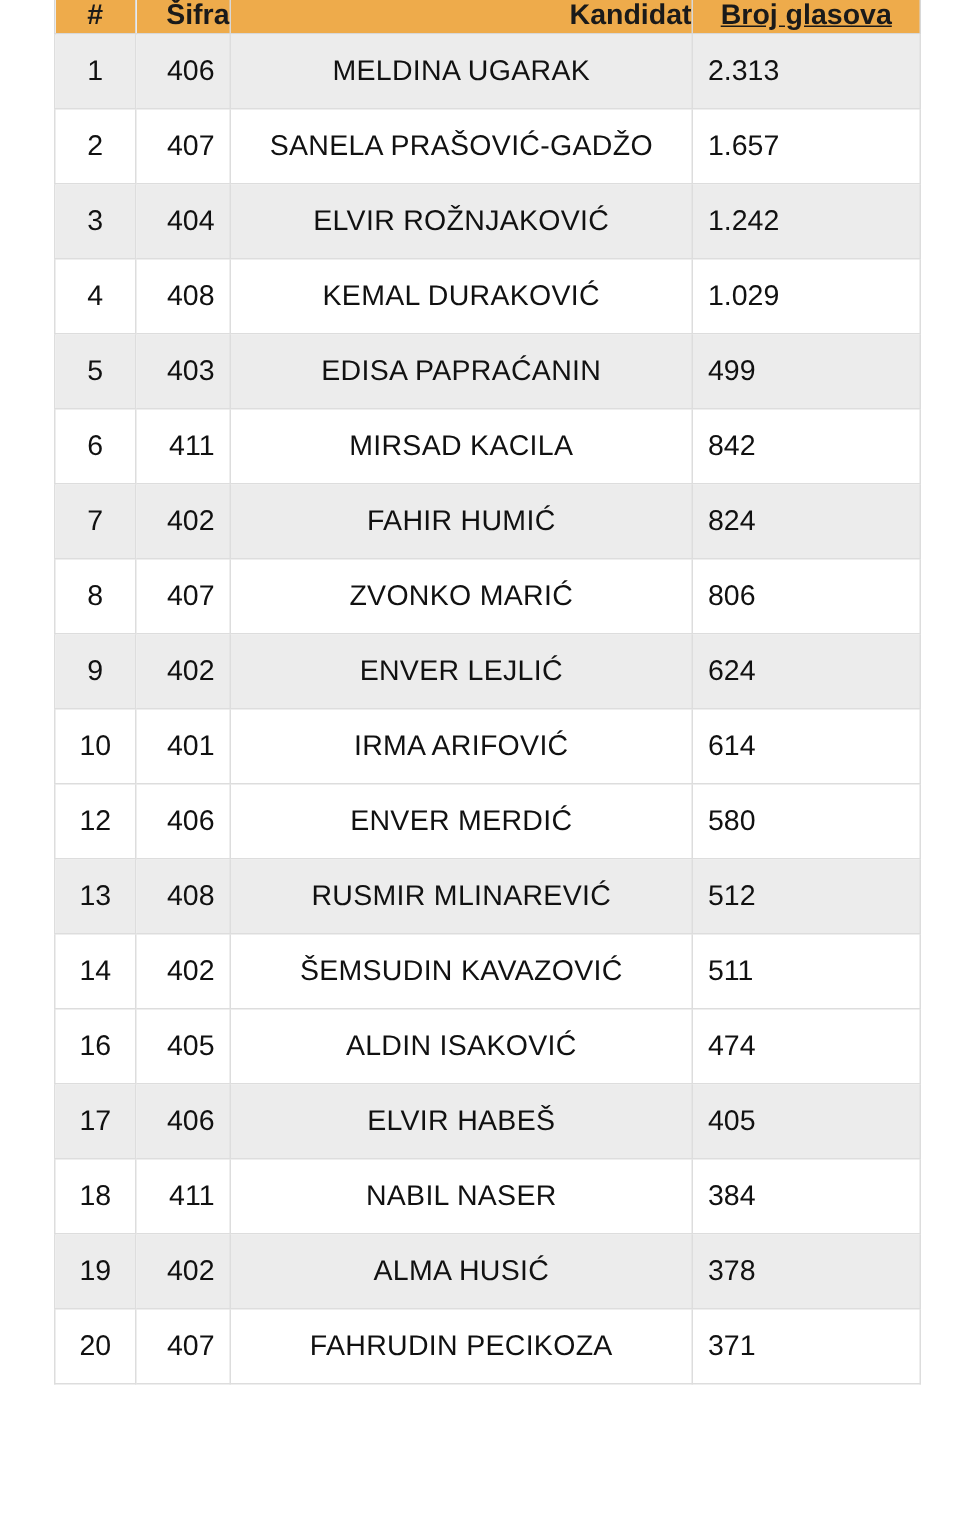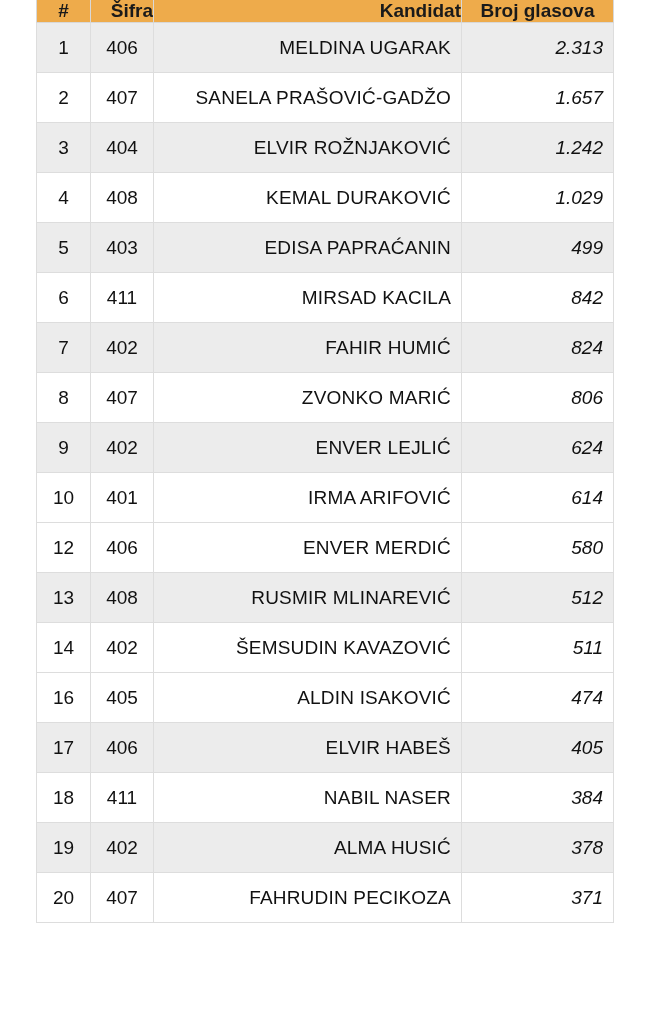--- a/index.html
+++ b/index.html
@@ -44,40 +44,40 @@
     line-height: 22px;
     vertical-align: middle;
     border: 1px solid #d8d8d8;
     border-top: none;
     overflow: hidden;
     white-space: nowrap;
   }
   table.results thead th.th-rank  { text-align: center; }
   table.results thead th.th-code  { text-align: right; }
   table.results thead th.th-name  { text-align: right; }
-  table.results thead th.th-votes { text-align: center; }
+  table.results thead th.th-votes { text-align: center; text-decoration: underline; }
 
   table.results tbody td {
     font-size: 19px;
     color: #111111;
     height: 49px;
     padding: 0 10px;
     border: 1px solid #dddddd;
     white-space: nowrap;
     overflow: hidden;
     vertical-align: middle;
     background: #ffffff;
   }
   table.results tbody tr.odd td { background: #ececec; }
   table.results tbody tr.even td { background: #ffffff; }
 
   td.rank  { text-align: center; }
-  td.code  { text-align: center; }
-  td.name  { text-align: right; padding-left: 12px; letter-spacing: 0.2px; }
-  td.votes { text-align: right; font-style: italic; }
+  td.code  { text-align: right; }
+  td.name  { text-align: center; padding-left: 12px; letter-spacing: 0.2px; }
+  td.votes { text-align: left; }
 
   
   .margin-strip {
     position: absolute;
     top: 0;
     width: 36px;
     height: 1024px;
     background: #ffffff;
   }
   .margin-left { left: 0; }

